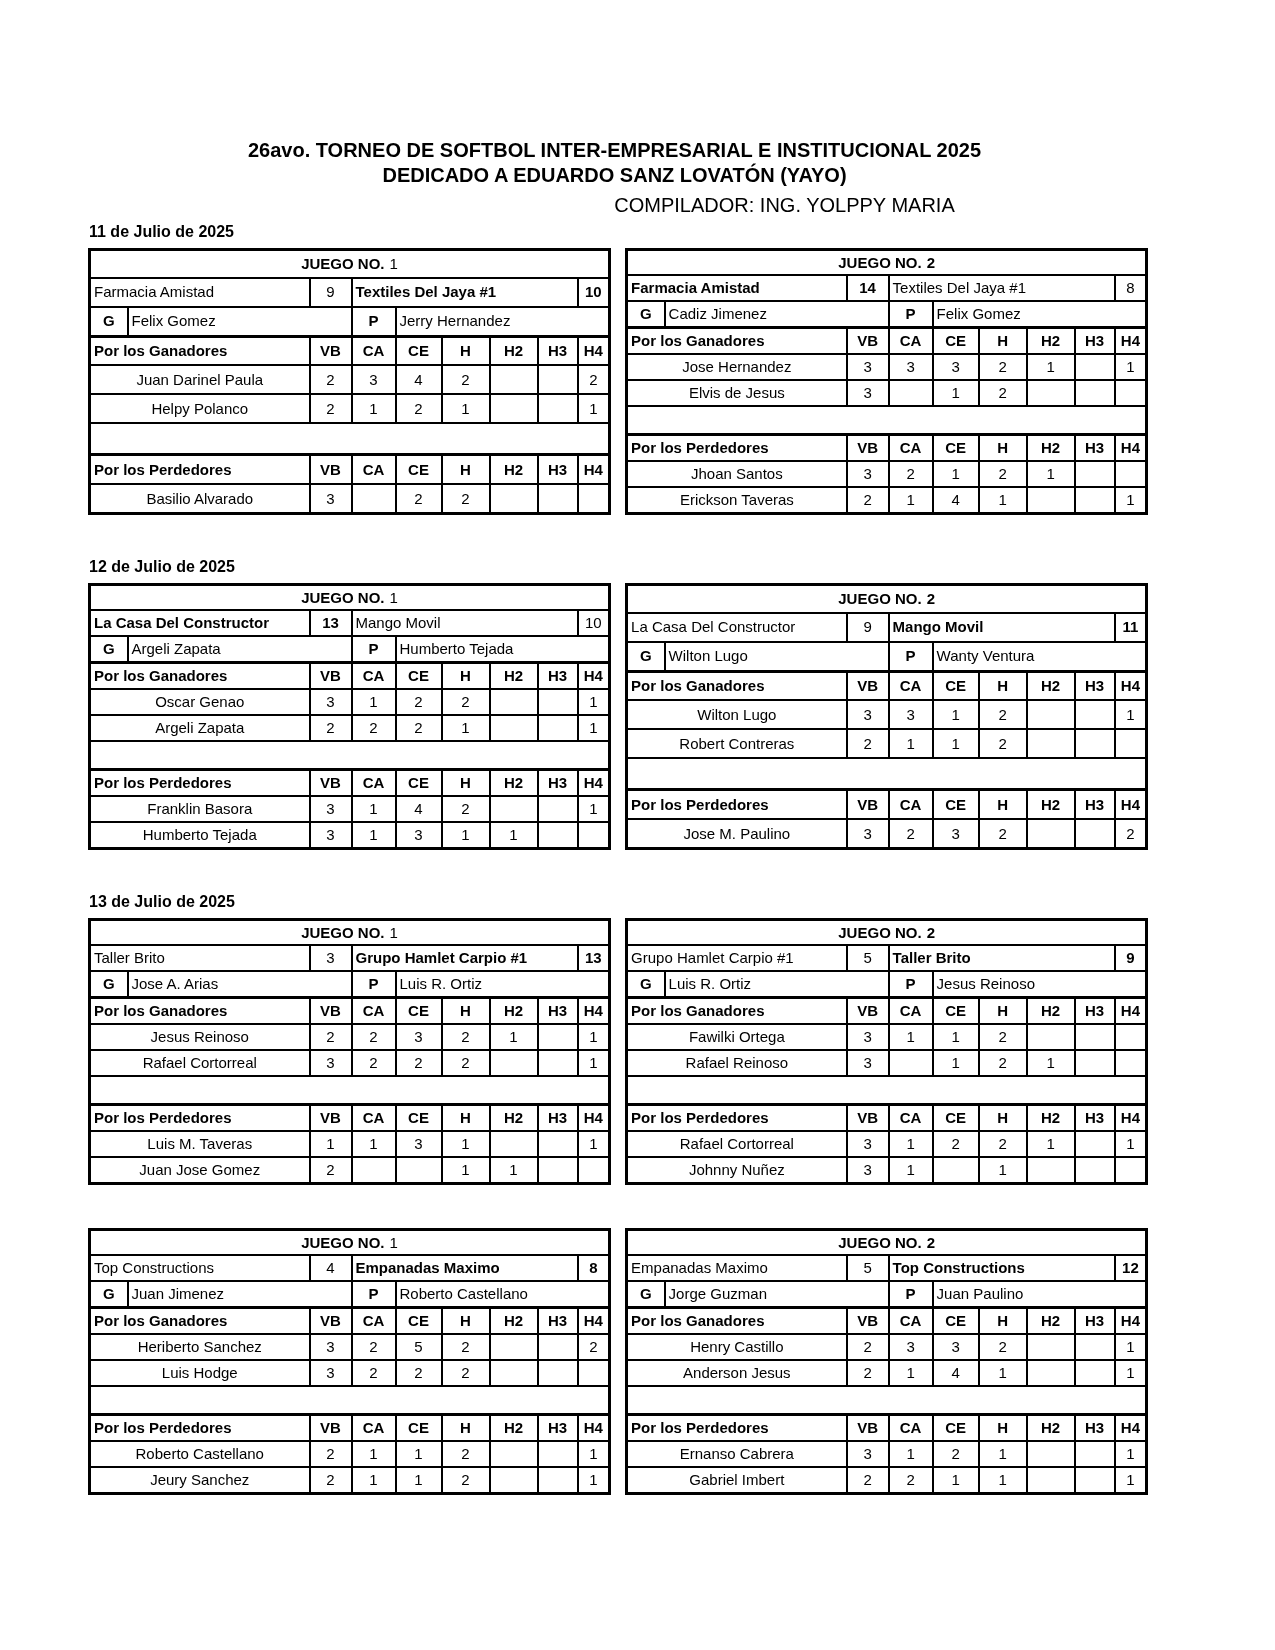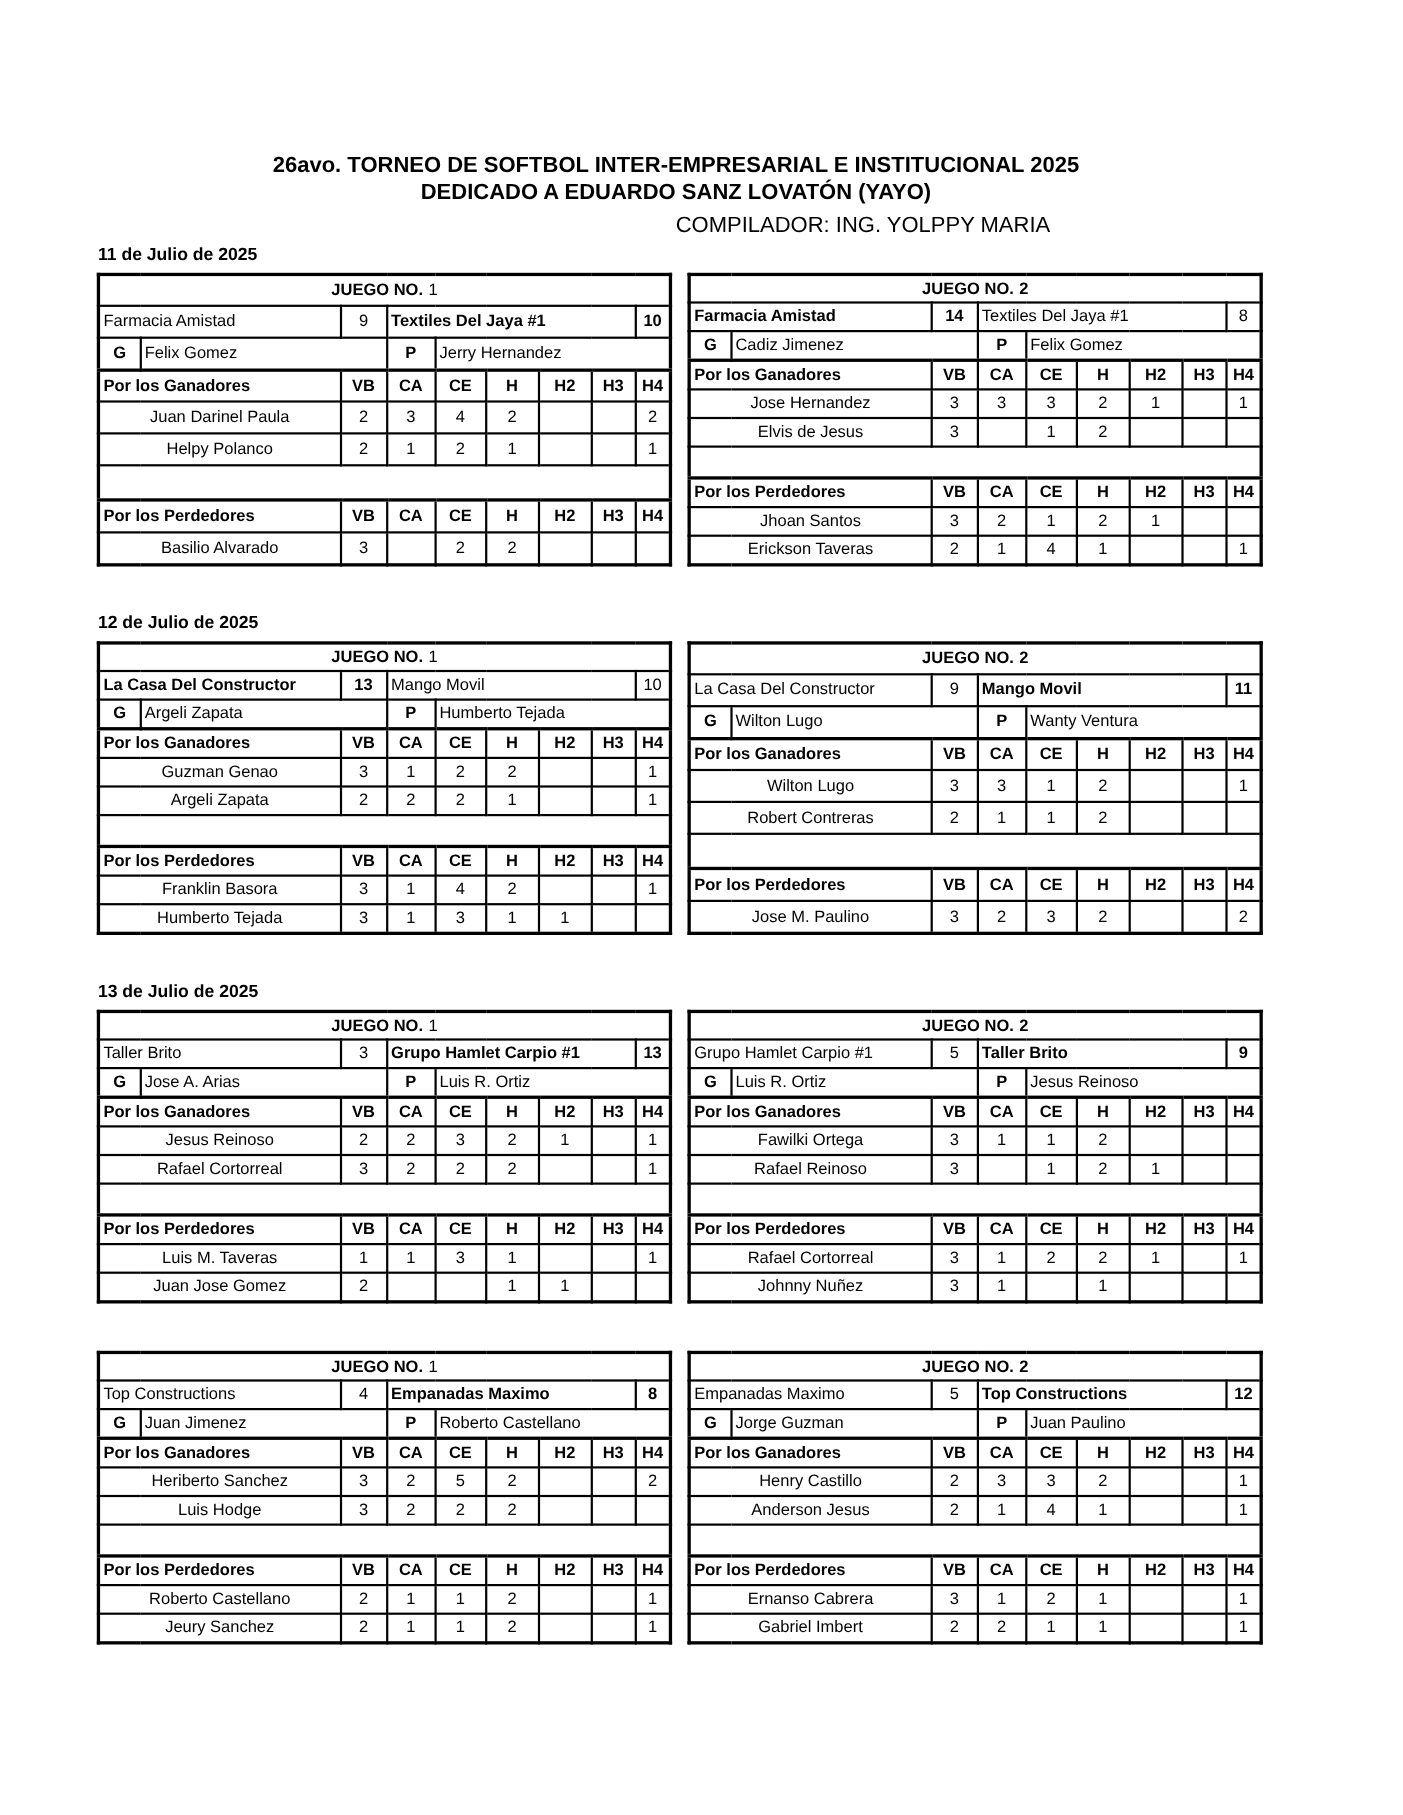--- a/index.html
+++ b/index.html
@@ -251,21 +251,21 @@
                 <td class="" colspan="2">Por los Ganadores</td>
                 <td class="colhdr">VB</td>
                 <td class="colhdr">CA</td>
                 <td class="colhdr">CE</td>
                 <td class="colhdr">H</td>
                 <td class="colhdr">H2</td>
                 <td class="colhdr">H3</td>
                 <td class="colhdr">H4</td>
               </tr>
               <tr>
-                <td class="pname" colspan="2">Guzman Genao</td>
+                <td class="pname" colspan="2">Oscar Genao</td>
                 <td class="stat">3</td>
                 <td class="stat">1</td>
                 <td class="stat">2</td>
                 <td class="stat">2</td>
                 <td class="stat"></td>
                 <td class="stat"></td>
                 <td class="stat">1</td>
               </tr>
               <tr>
                 <td class="pname" colspan="2">Argeli Zapata</td>

